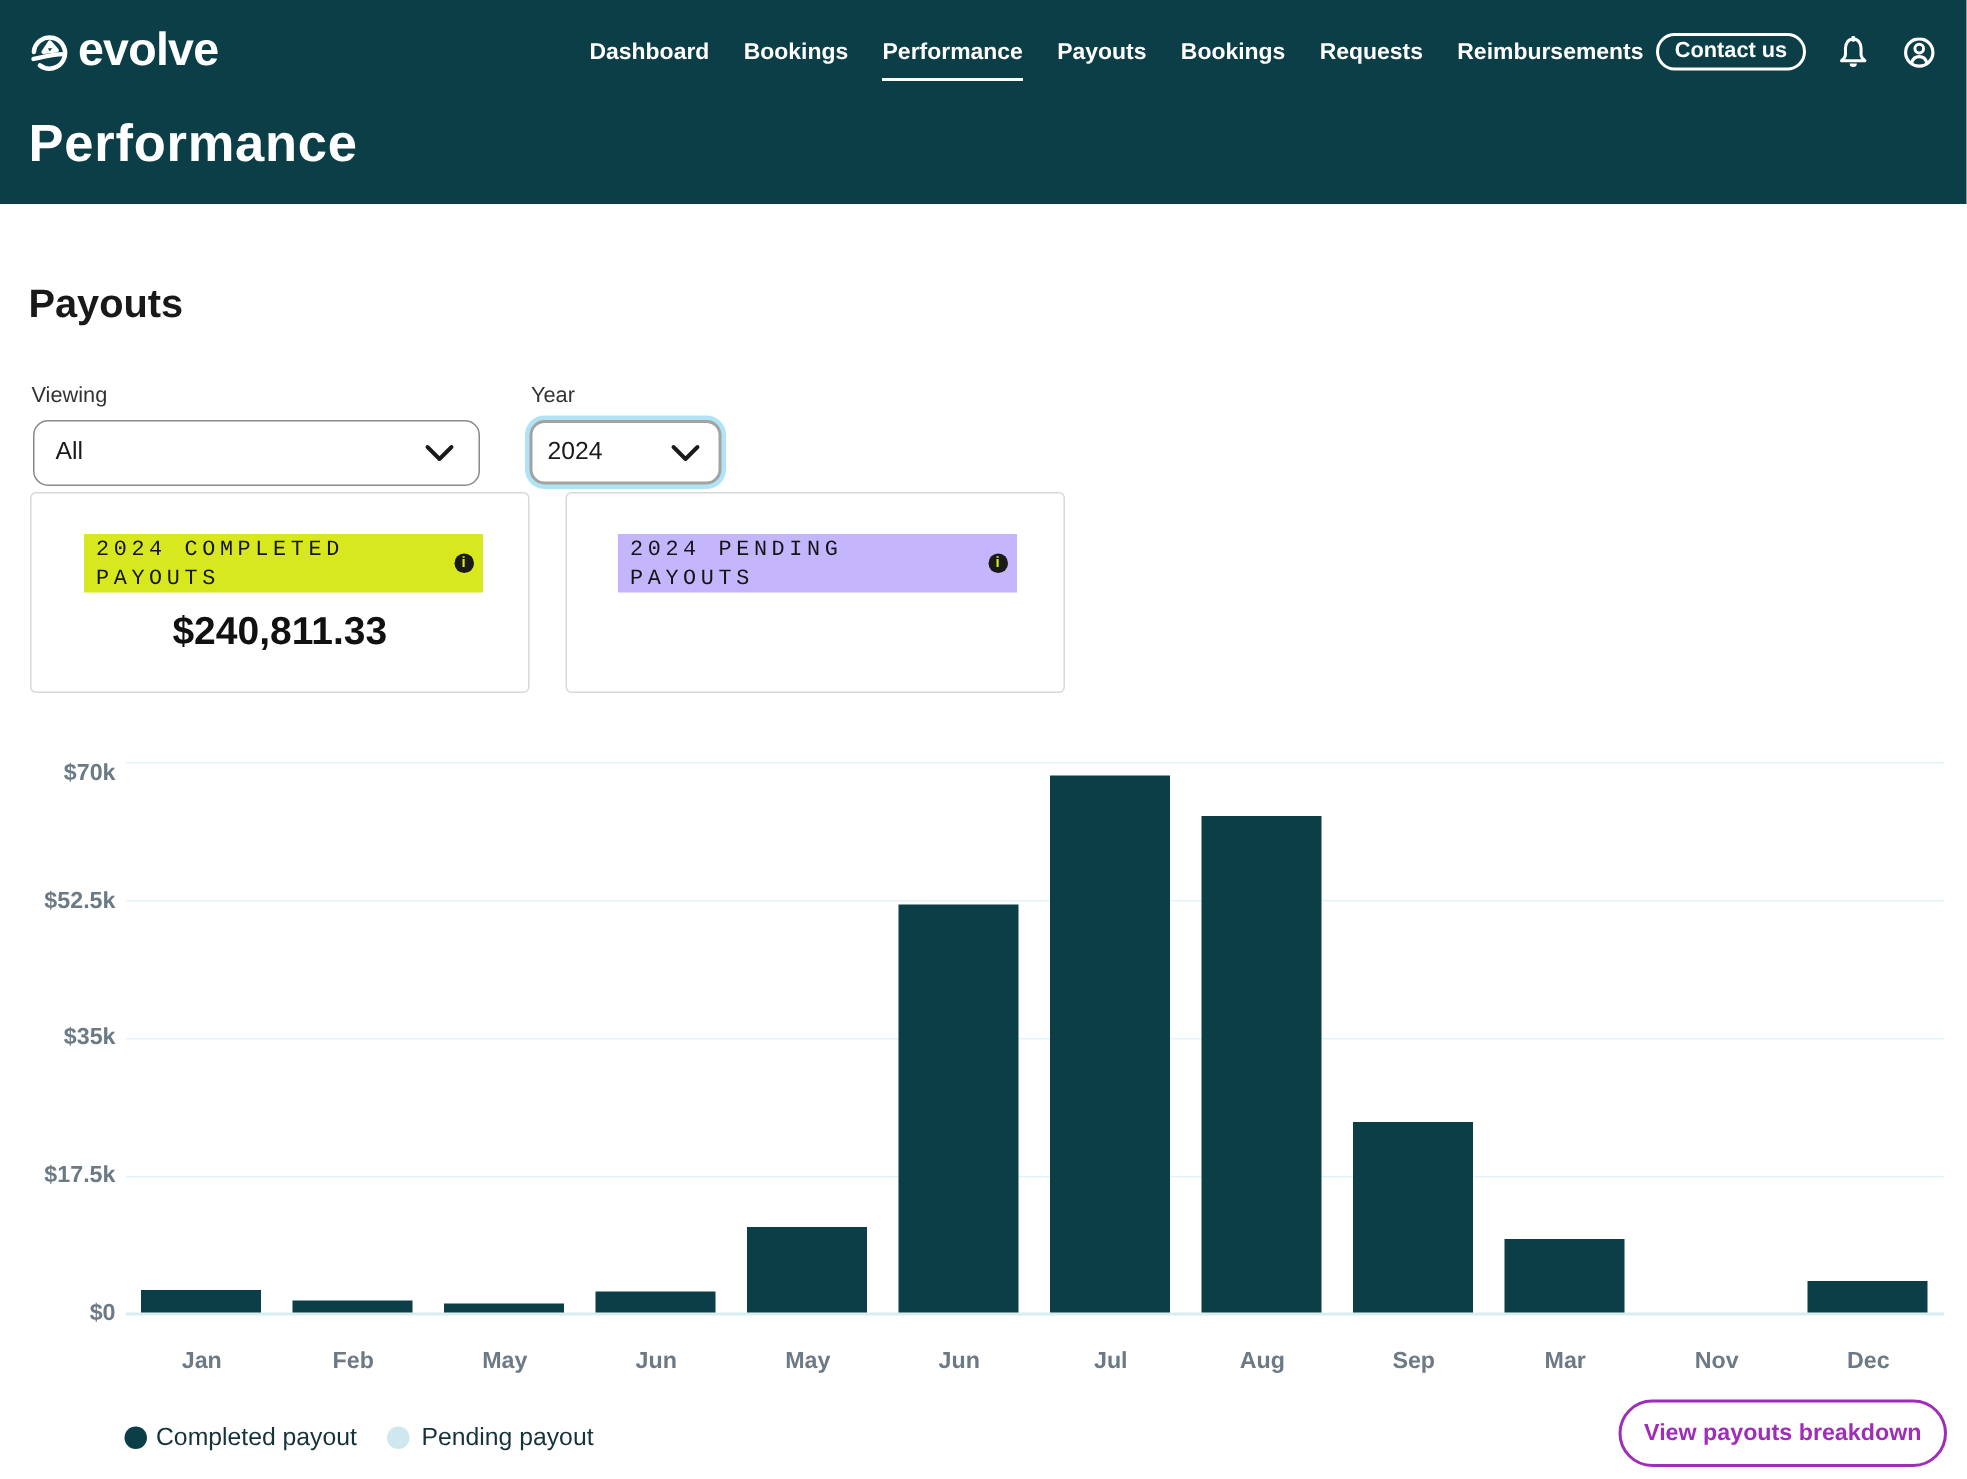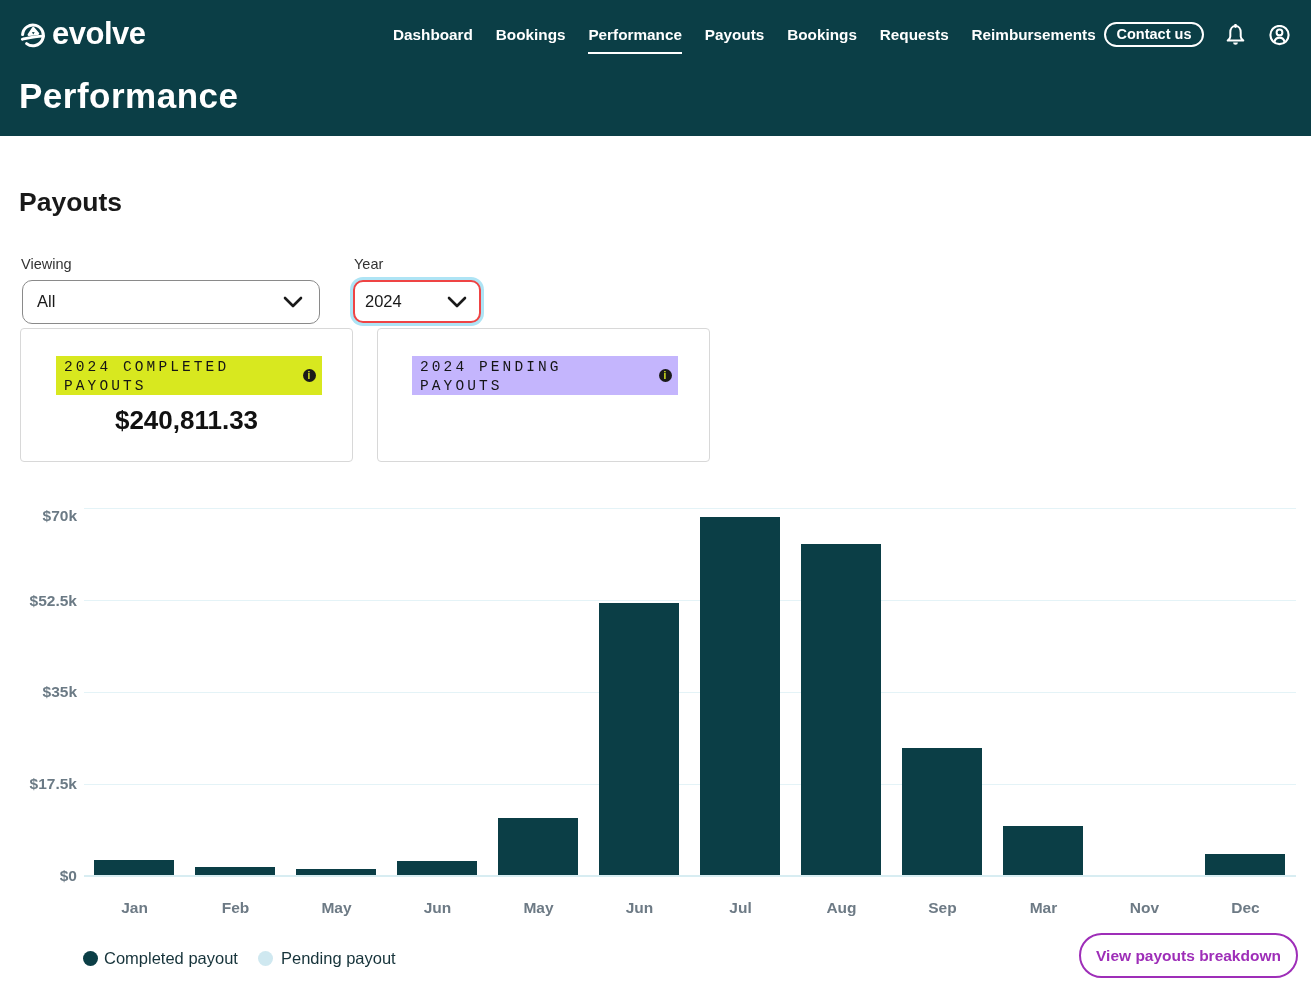--- a/index.html
+++ b/index.html
@@ -65,21 +65,21 @@
 </div>
 
 <div class="h2">Payouts</div>
 <div class="lbl" style="left:21px; top:256px;">Viewing</div>
 <div class="sel" style="left:22px; top:280px; width:298px; height:44px; border:1px solid #8a8a8a; padding:11px 0 0 14px;">All
   <svg class="chev" style="right:16px;" width="20" height="12" viewBox="0 0 20 12">
       <path d="M2 2 L10 10 L18 2" fill="none" stroke="#1a1a1a" stroke-width="2.6" stroke-linecap="round" stroke-linejoin="round"></path>
     </svg>
 </div>
 <div class="lbl" style="left:354px; top:256px;">Year</div>
-<div class="sel" style="left:353px; top:280px; width:128px; height:43px; border:2px solid #ef4444; box-shadow:0 0 0 3px #aee4f5; padding:10px 0 12px 10px;">2024
+<div class="sel" style="left:353px; top:280px; width:128px; height:43px; border:2px solid #a3a3a3; box-shadow:0 0 0 3px #aee4f5; padding:10px 0 12px 10px;">2024
   <svg class="chev" style="right:12px; top:14px;" width="20" height="12" viewBox="0 0 20 12">
       <path d="M2 2 L10 10 L18 2" fill="none" stroke="#1a1a1a" stroke-width="2.6" stroke-linecap="round" stroke-linejoin="round"></path>
     </svg>
 </div>
 
 <div class="card" style="left:20px;">
   <div class="tag" style="left:35px; width:266px; background:#d8e81f;">2024 COMPLETED<br>PAYOUTS<div class="info" style="right:6.5px;">i</div></div>
   <div class="amt">$240,811.33</div>
 </div>
 <div class="card" style="left:377px;">

